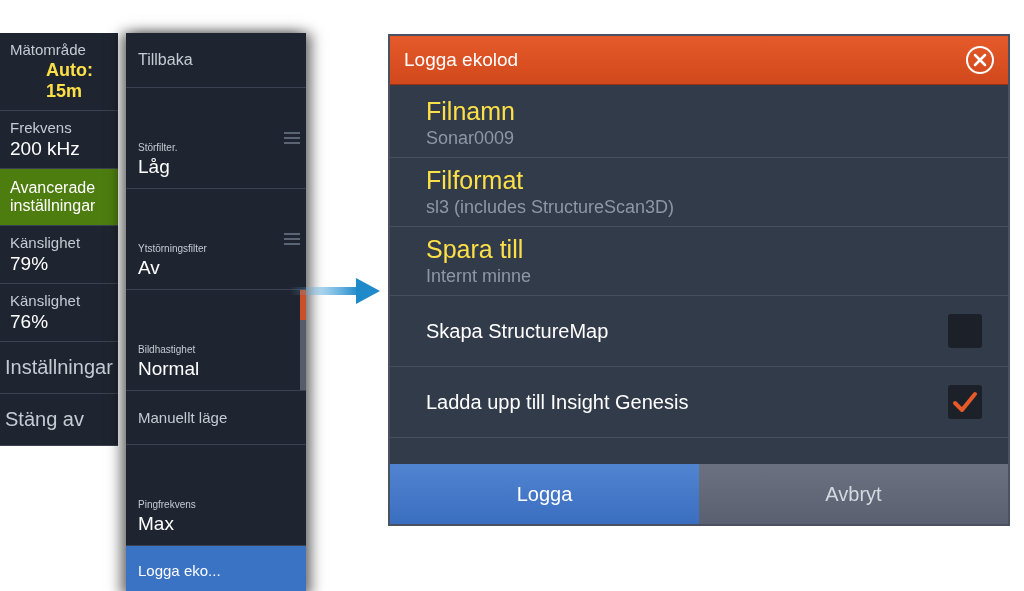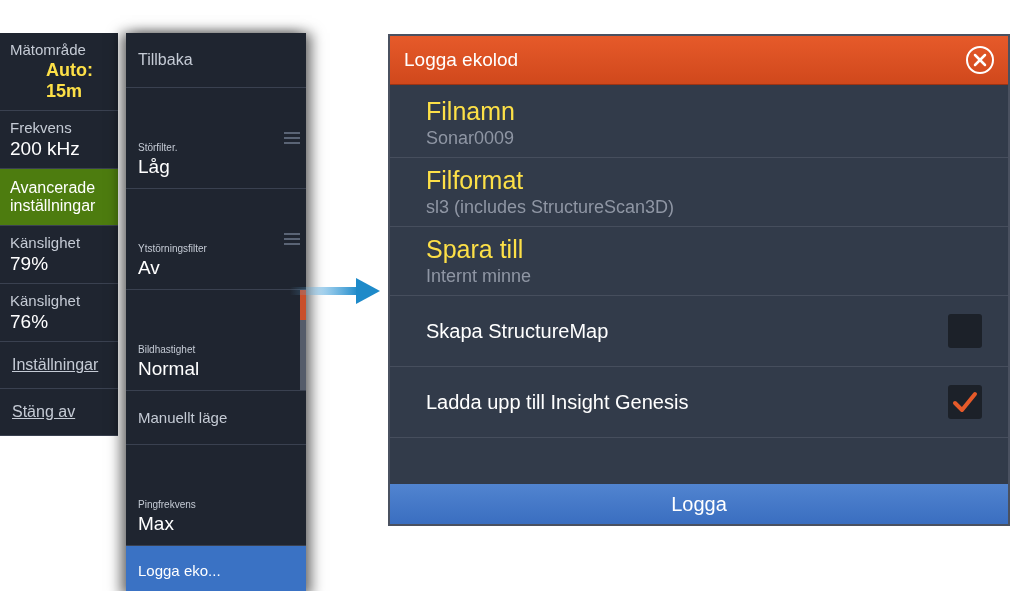--- a/index.html
+++ b/index.html
@@ -28,21 +28,21 @@
     }
     .primary-item .pv-label { display: block; margin-bottom: 2px; }
     .primary-item .pv-value { display: block; font-size: 19px; color: #ffffff; }
     .primary-item.auto .pv-value { color: #fde047; font-weight: bold; font-size: 18px; margin-left: 36px; }
     .primary-item.active {
       background: #4d7c0f;
       color: #ffffff;
       font-size: 16px;
       padding: 10px 10px;
     }
-    .primary-item.single { padding: 14px 12px; font-size: 16px; text-decoration: underline; }
+    .primary-item.single { padding: 14px 5px; font-size: 20px; }
 
     
     .secondary-menu {
       position: absolute;
       left: 126px;
       top: 33px;
       width: 180px;
       background: #1f2530;
       box-shadow: -6px 0 12px rgba(0,0,0,0.5), 6px 0 12px rgba(0,0,0,0.5);
     }
@@ -169,21 +169,21 @@
       background: #1c2129;
       border-radius: 3px;
       display: flex;
       align-items: center;
       justify-content: center;
     }
     .checkbox svg { width: 26px; height: 22px; }
 
     .dialog-footer {
       display: flex;
-      height: 40px;
+      height: 60px;
     }
     .dialog-btn {
       flex: 1;
       display: flex;
       align-items: center;
       justify-content: center;
       font-size: 20px;
       cursor: pointer;
     }
     .dialog-btn.primary {
@@ -321,14 +321,17 @@
         </svg>
       </div>
     </div>
 
   </div>
 
   <div class="dialog-footer">
     <div class="dialog-btn primary">
       <span>Logga</span>
     </div>
+    <div class="dialog-btn secondary">
+      <span>Avbryt</span>
+    </div>
   </div>
 </div>
 
 </body></html>

